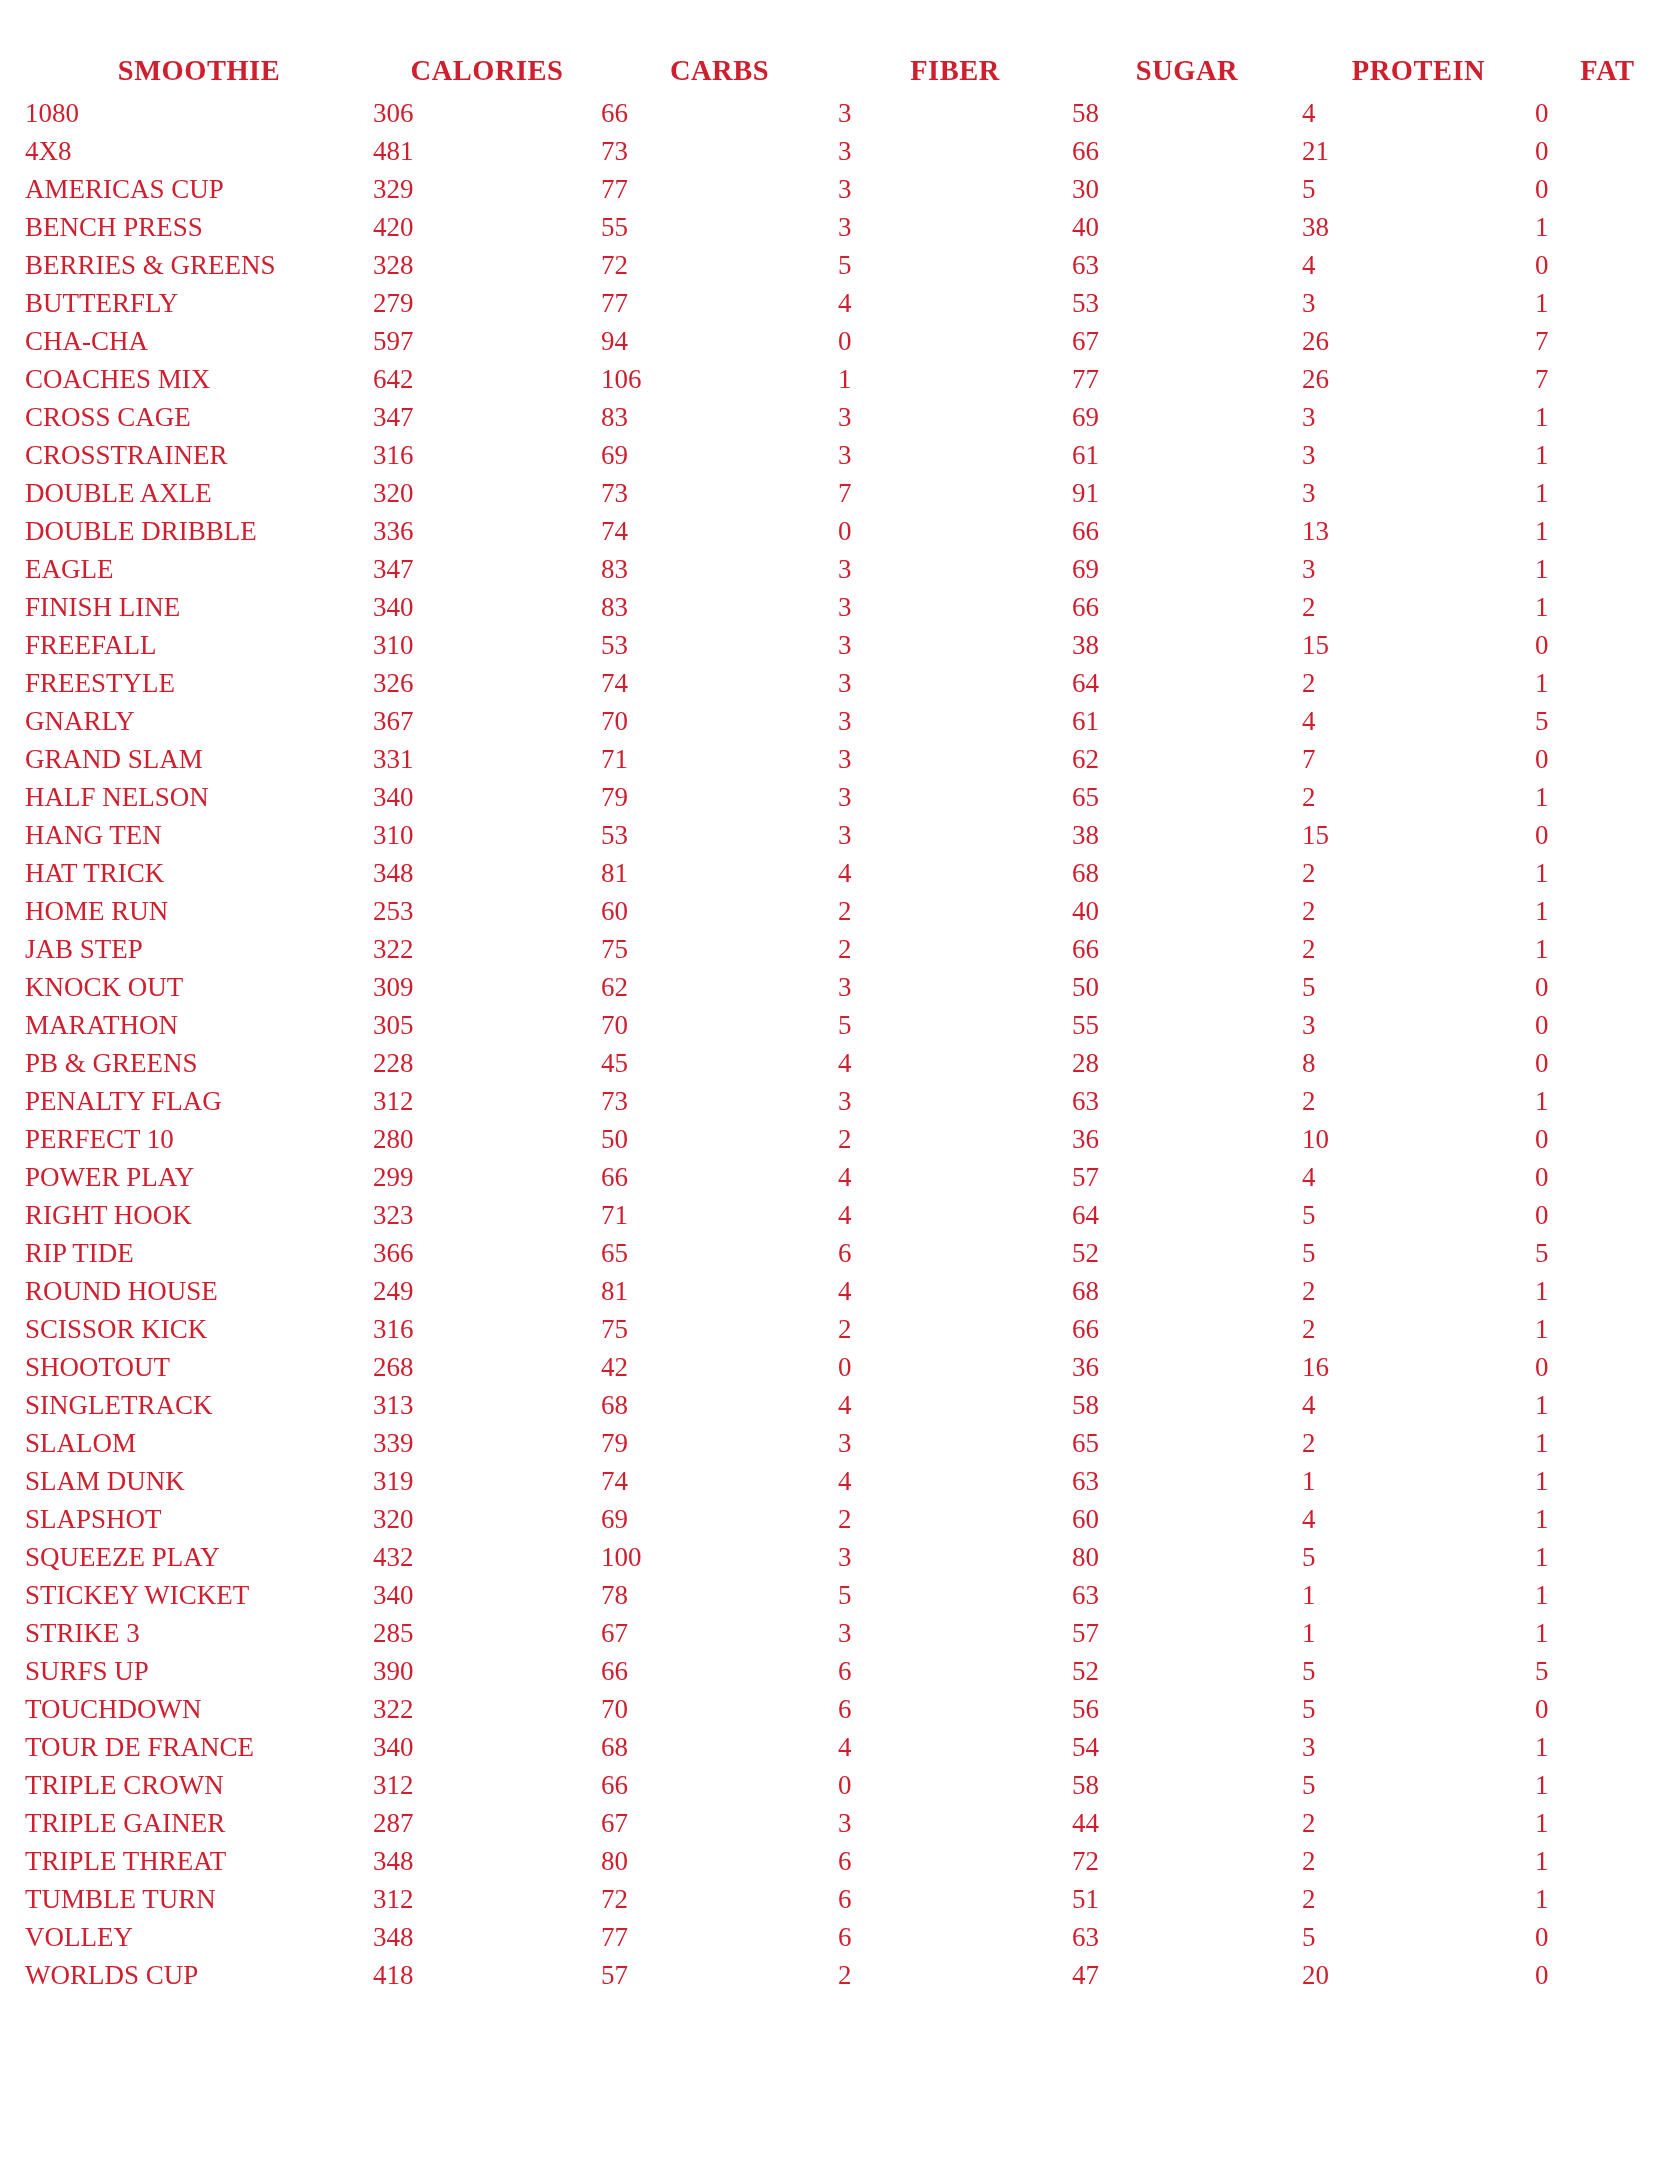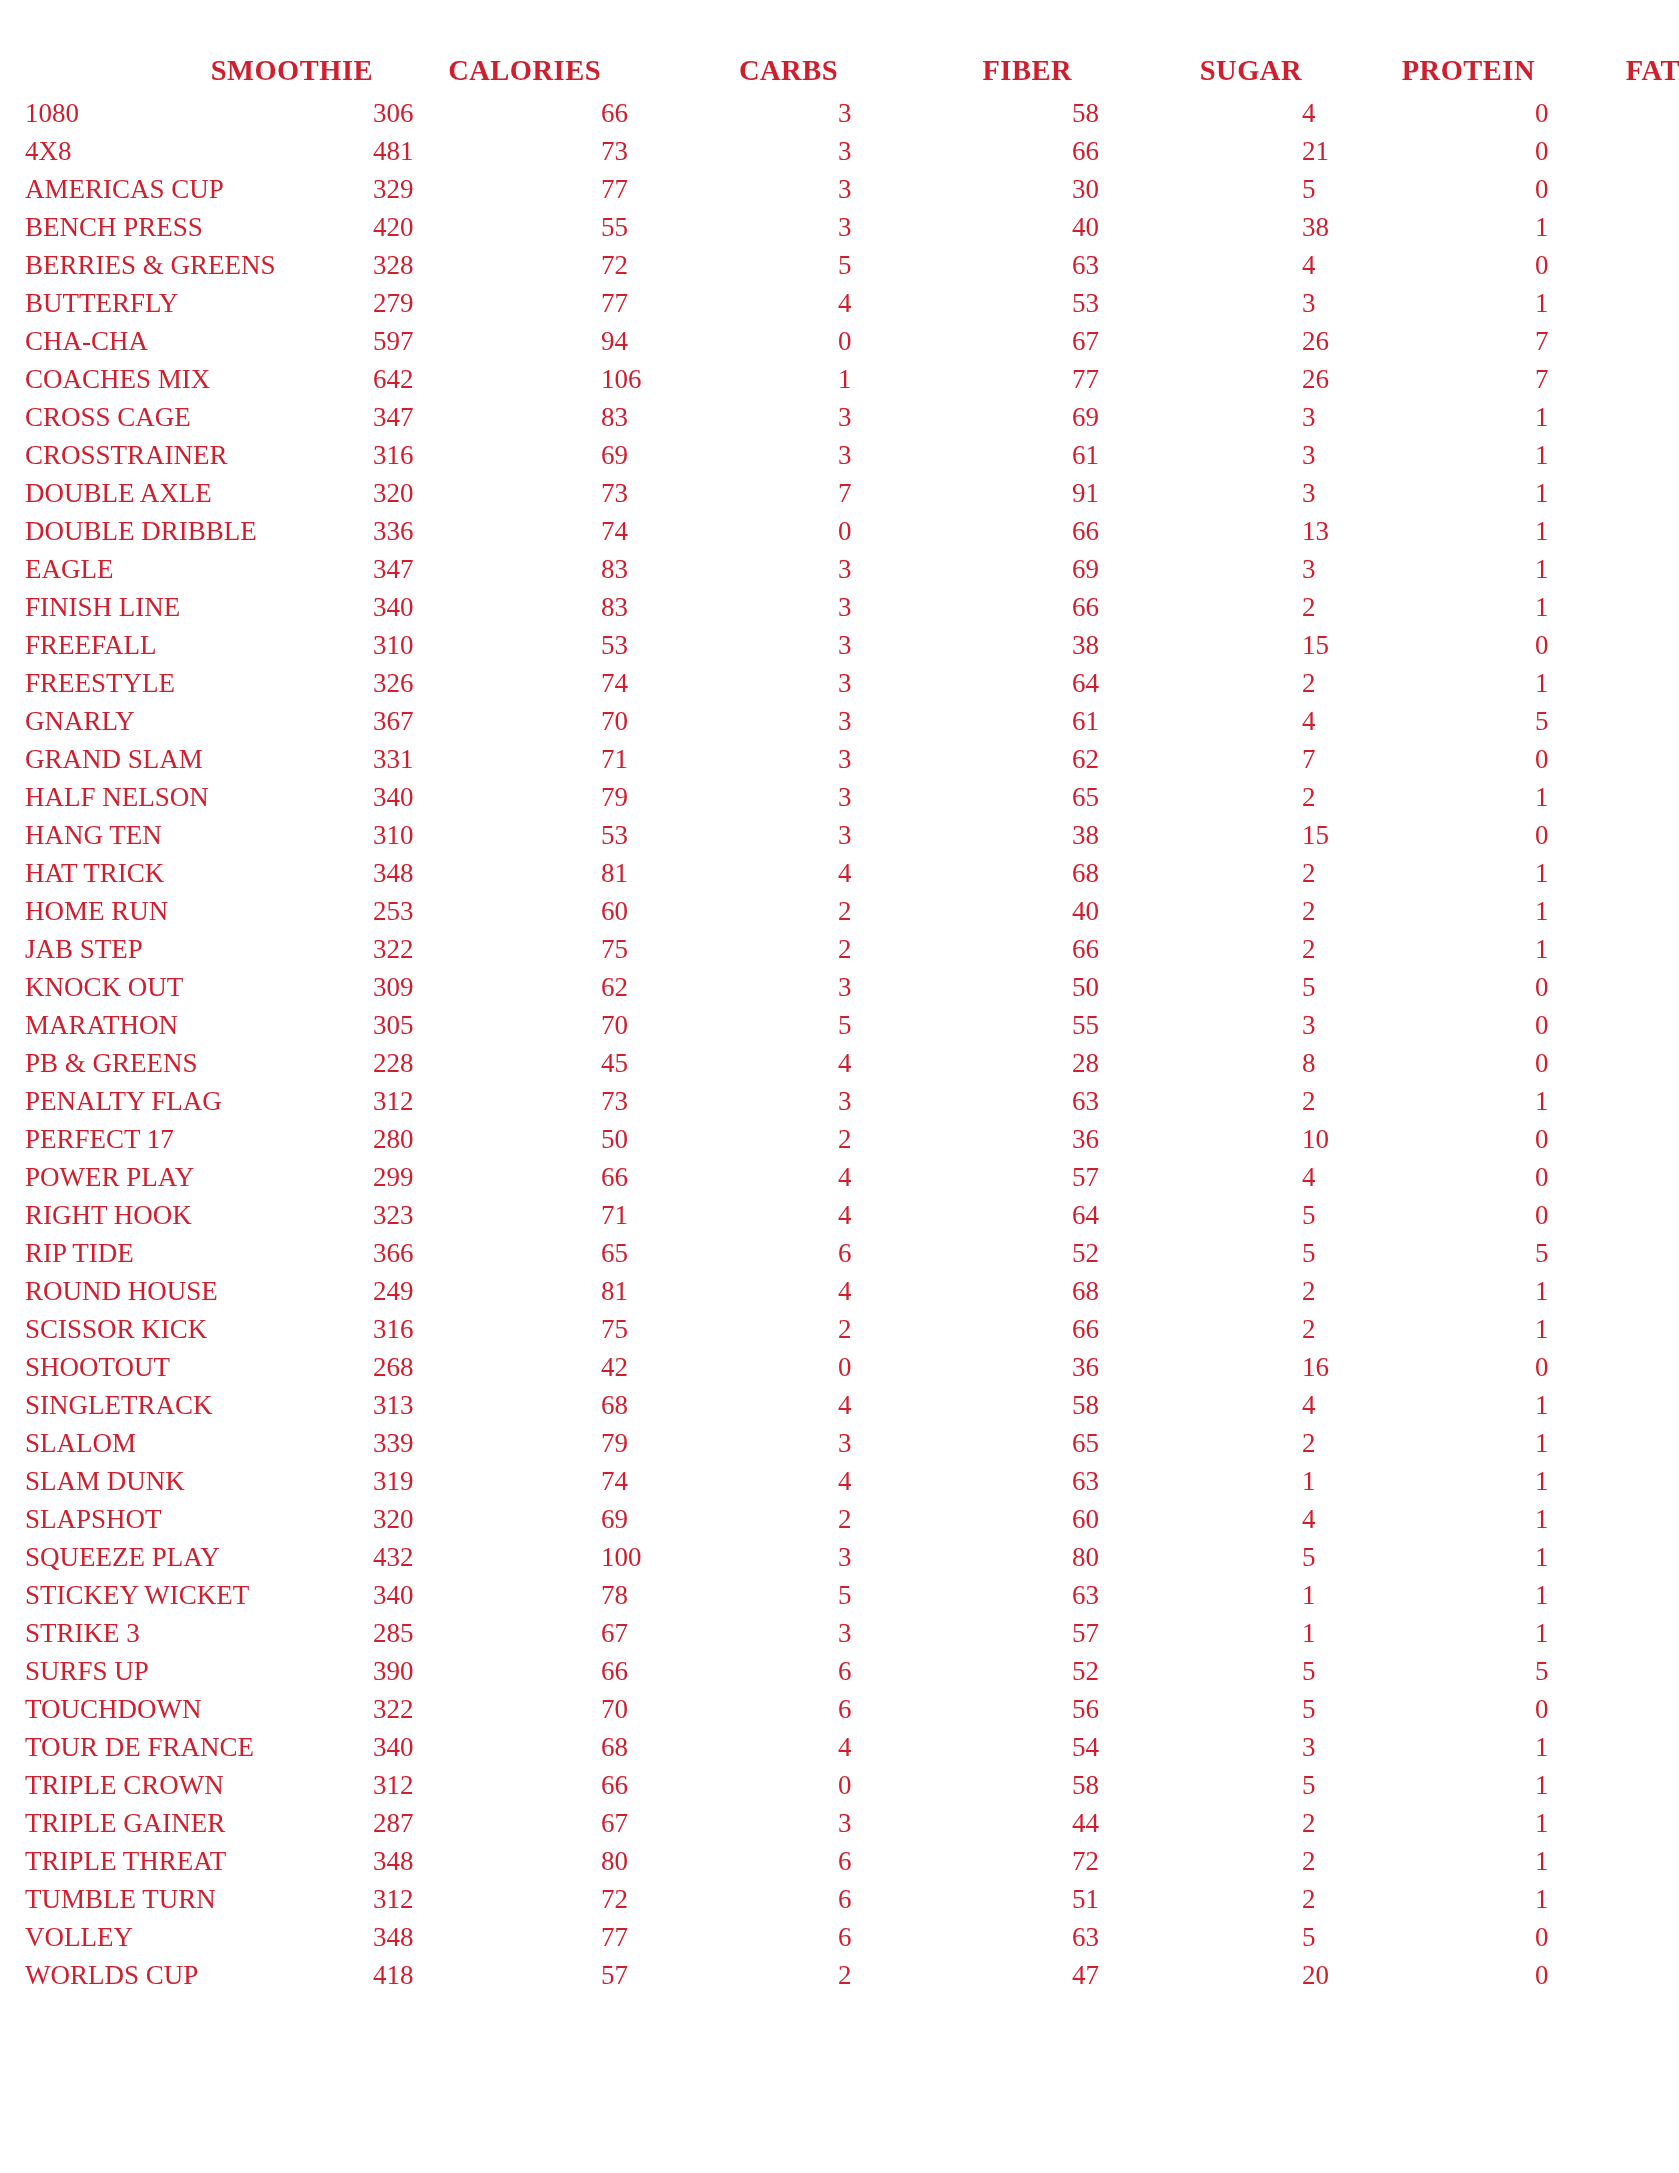--- a/index.html
+++ b/index.html
@@ -21,21 +21,21 @@
     width: 1655px;
   }
   .nutrition-table col.c-smoothie { width: 348px; }
   .nutrition-table col.c-calories { width: 228px; }
   .nutrition-table col.c-carbs    { width: 237px; }
   .nutrition-table col.c-fiber    { width: 234px; }
   .nutrition-table col.c-sugar    { width: 230px; }
   .nutrition-table col.c-protein  { width: 233px; }
   .nutrition-table col.c-fat      { width: 145px; }
   .nutrition-table th {
-    text-align: right;
+    text-align: center;
     font-weight: bold;
     font-size: 28.5px;
     letter-spacing: 0.5px;
     height: 46px;
     padding: 0;
     vertical-align: middle;
     white-space: nowrap;
   }
   .nutrition-table td {
     text-align: left;
@@ -309,21 +309,21 @@
       <tr>
         <td>PENALTY FLAG</td>
         <td>312</td>
         <td>73</td>
         <td>3</td>
         <td>63</td>
         <td>2</td>
         <td>1</td>
       </tr>
       <tr>
-        <td>PERFECT 17</td>
+        <td>PERFECT 10</td>
         <td>280</td>
         <td>50</td>
         <td>2</td>
         <td>36</td>
         <td>10</td>
         <td>0</td>
       </tr>
       <tr>
         <td>POWER PLAY</td>
         <td>299</td>

